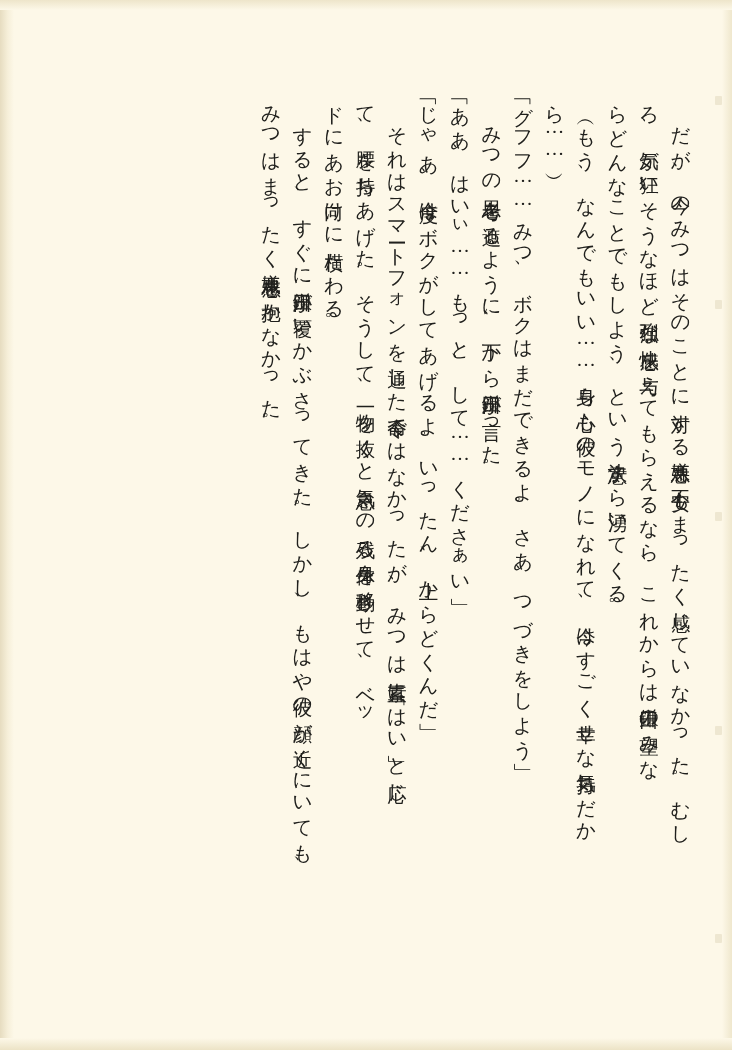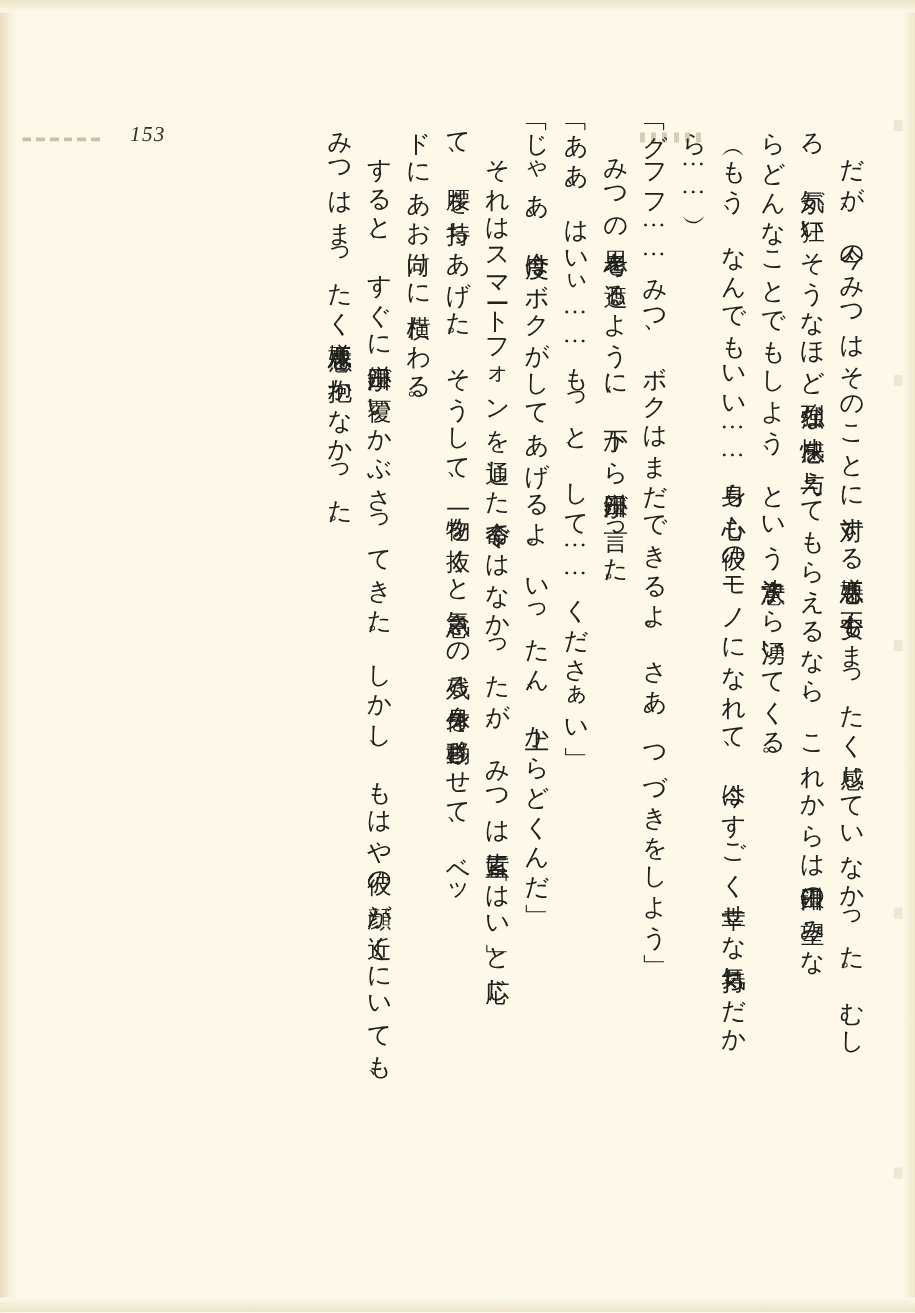--- a/index.html
+++ b/index.html
@@ -126,25 +126,20 @@
 </head>
 <body>
 
 <div id="page">
 
   <div id="page-left-edge"></div>
   <div id="page-right-edge"></div>
   <div id="page-top-edge"></div>
   <div id="page-bottom-edge"></div>
 
-  <div id="header">
-    <div id="header-rule-left"></div>
-    <div id="folio">153</div>
-    <div id="header-mark-right"></div>
-  </div>
 
   <div id="body-text">
     <p class="indent">だが、今のみつはそのことに対する嫌悪も不安もまったく感じていなかった。むし</p>
     <p>ろ、気が狂いそうなほど強烈な快感を与えてもらえるなら、これからは鎌田の望みな</p>
     <p>らどんなことでもしよう、という決意すら湧いてくる。</p>
     <p class="indent">（もう、なんでもいい……身も心も彼のモノになれて、今はすごく幸せな気持ちだか</p>
     <p>ら……）</p>
     <p>「グフフ……みつ、ボクはまだできるよ。さあ、つづきをしよう」</p>
     <p class="indent">みつの思考を遮るように、下から鎌田が言った。</p>
     <p>「ああ、はいぃ……もっと、して……くださぁい」</p>

